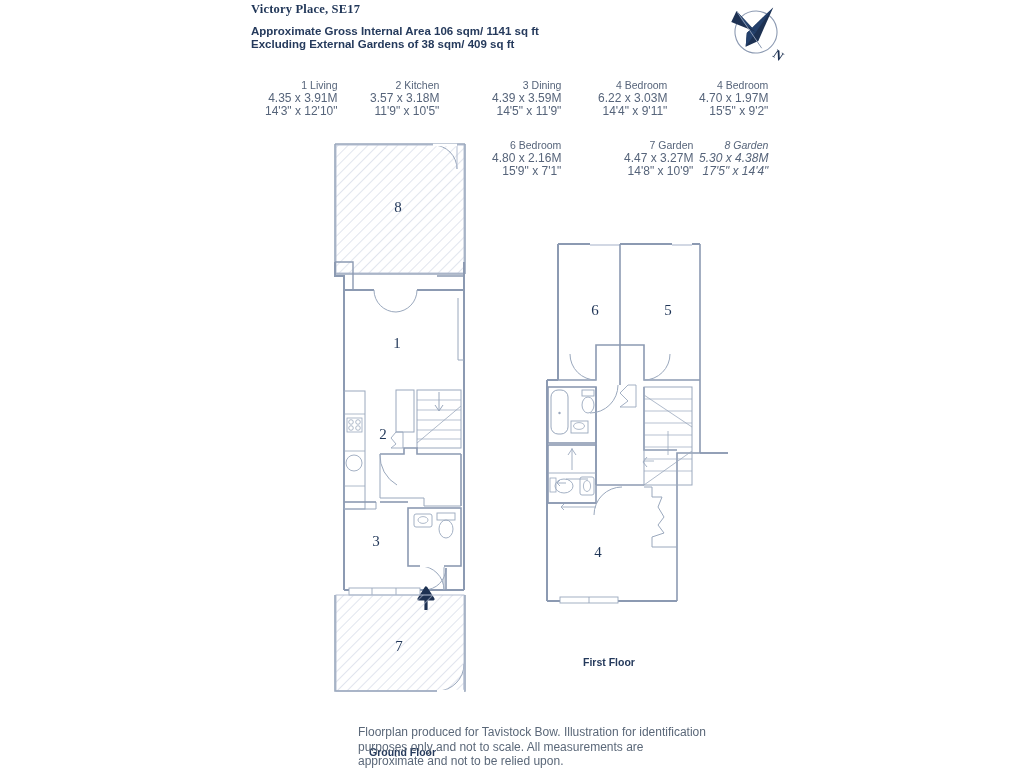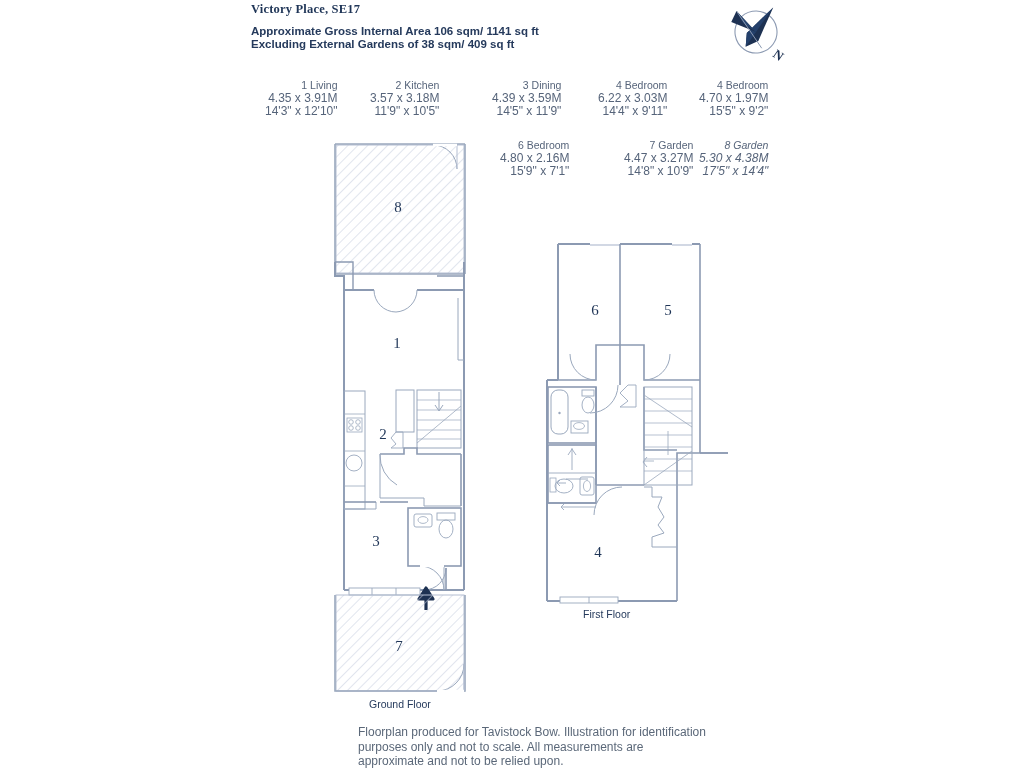--- a/index.html
+++ b/index.html
@@ -44,22 +44,23 @@
     font-size: 10.5px; color: #56647a; line-height: 13px;
   }
   .legend-dim {
     font-size: 12px; color: #56647a; line-height: 13px; padding-left: 7px;
   }
 
   
   .plan { position: absolute; }
   .floor-label {
     position: absolute;
-    font-size: 10.5px; font-weight: normal; color: #253a5c;
+    font-size: 10.5px; font-weight: bold; color: #253a5c;
     white-space: nowrap;
+    margin-top: 48px;
   }
   .room-num {
     position: absolute;
     font-family: "Liberation Serif", serif;
     font-size: 15px;
     color: #1f3557;
     transform: translate(-50%, -50%);
     white-space: nowrap;
   }
 
@@ -115,21 +116,21 @@
       <div class="legend-item" style="left: 591px; top: 79px;">
         <div class="legend-name">4 Bedroom</div>
         <div class="legend-dim">6.22 x 3.03M</div>
         <div class="legend-dim">14'4" x 9'11"</div>
       </div>
       <div class="legend-item" style="left: 692px; top: 79px;">
         <div class="legend-name">4 Bedroom</div>
         <div class="legend-dim">4.70 x 1.97M</div>
         <div class="legend-dim">15'5" x 9'2"</div>
       </div>
-      <div class="legend-item" style="left: 485px; top: 139px; margin-left: 8px;">
+      <div class="legend-item" style="left: 485px; top: 139px;">
         <div class="legend-name">6 Bedroom</div>
         <div class="legend-dim">4.80 x 2.16M</div>
         <div class="legend-dim">15'9" x 7'1"</div>
       </div>
       <div class="legend-item" style="left: 588px; top: 139px; margin-left: 29px;">
         <div class="legend-name">7 Garden</div>
         <div class="legend-dim">4.47 x 3.27M</div>
         <div class="legend-dim">14'8" x 10'9"</div>
       </div>
       <div class="legend-item" style="left: 692px; top: 139px; font-style: italic;">

